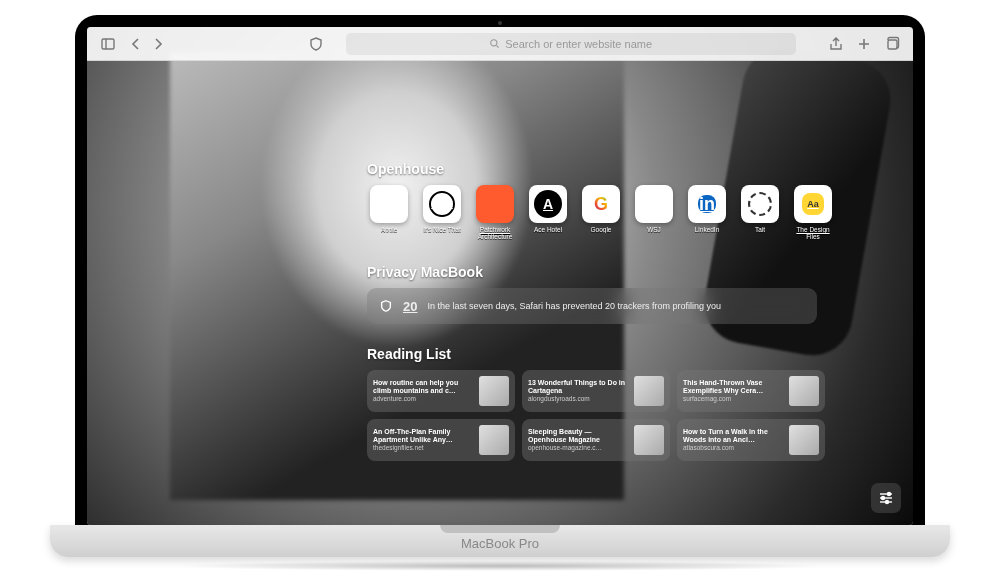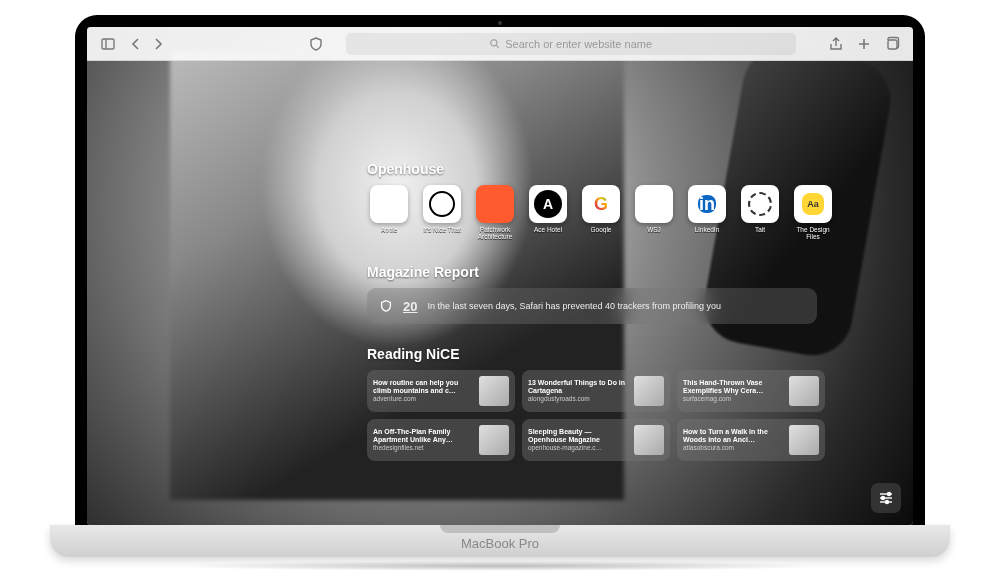--- a/index.html
+++ b/index.html
@@ -56,21 +56,21 @@
   height: 22px; background: rgba(0,0,0,0.06);
   border-radius: 5px; display:flex; align-items:center; justify-content:center;
   gap:5px; color:#999; font-size:11px; padding: 0 10px;
 }
 .tb-right { display:flex; gap:10px; margin-left:auto; }
 .content {
   position: relative; padding: 100px 40px 0 280px; color:#fff;
 }
 .section-title { font-size: 14px; font-weight: 600; margin-bottom: 8px;
   text-shadow: 0 1px 2px rgba(0,0,0,0.5); }
-.favorites { display:flex; gap:9px; margin-bottom:24px; }
+.favorites { display:flex; gap:9px; margin-bottom:24px;text-decoration:underline; }
 .fav { width: 44px; display:flex; flex-direction:column; align-items:center; gap:3px; }
 .fav-icon { width: 38px; height:38px; border-radius:8px; background:#fff;
   display:flex; align-items:center; justify-content:center; font-weight:700;
   box-shadow: 0 2px 5px rgba(0,0,0,0.3); font-size:14px; }
 .fav-label { font-size: 6.5px; text-align:center; color:#fff; text-shadow:0 1px 1px #000;
   line-height:1.1; overflow:hidden; max-height:15px; }
 .privacy-card {
   width: 450px; height: 36px; border-radius:9px;
   background: rgba(120,120,120,0.35); backdrop-filter: blur(10px);
   display:flex; align-items:center; padding: 0 12px; gap:10px;
@@ -230,30 +230,30 @@
               <div class="fav-label">Tait</div>
             </div>
           <div class="fav">
               <div class="fav-icon" style="padding:8px">
                 <span class="ic-design">Aa</span>
               </div>
               <div class="fav-label">The Design Files</div>
             </div>
         </div>
 
-        <div class="section-title">Magazine Report</div>
+        <div class="section-title">Privacy MacBook</div>
         <div class="privacy-card">
           <svg width="14" height="14" viewBox="0 0 16 16" fill="none" stroke="#fff" stroke-width="1.5">
               <path d="M8 2l5 2v4c0 3-2 5-5 6-3-1-5-3-5-6V4l5-2z"></path>
             </svg>
           <span class="count">20</span>
-          <span>In the last seven days, Safari has prevented 40 trackers from profiling you</span>
-        </div>
-
-        <div class="section-title">Reading NiCE</div>
+          <span>In the last seven days, Safari has prevented 20 trackers from profiling you</span>
+        </div>
+
+        <div class="section-title">Reading List</div>
         <div class="reading">
           <div class="rcard">
               <div class="rcard-text"><span class="rcard-title">How routine can help you climb mountains and c…</span><span class="rcard-src">adventure.com</span></div>
               <div class="rcard-thumb"></div>
             </div>
           <div class="rcard">
               <div class="rcard-text"><span class="rcard-title">13 Wonderful Things to Do in Cartagena</span><span class="rcard-src">alongdustyroads.com</span></div>
               <div class="rcard-thumb"></div>
             </div>
           <div class="rcard">

